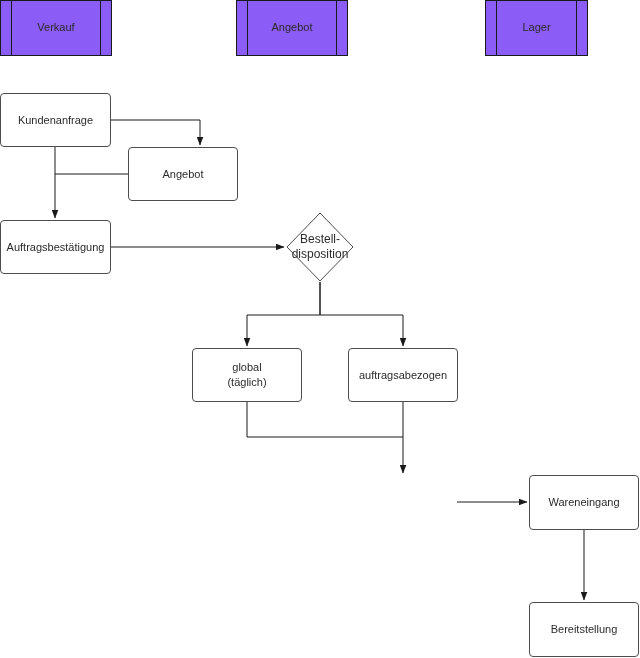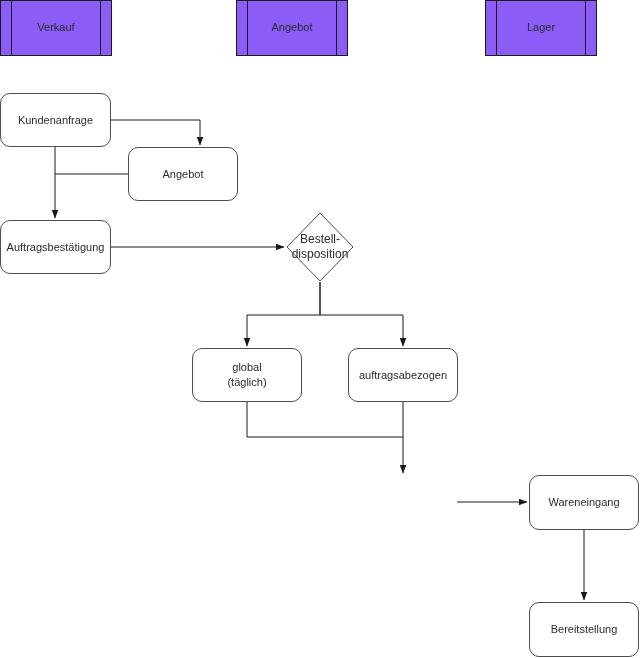--- a/index.html
+++ b/index.html
@@ -52,21 +52,21 @@
     line-height: 1.25;
     text-align: center;
     z-index: 2;
   }
 
   
   .node {
     position: absolute;
     box-sizing: border-box;
     border: 1px solid #4d4d4d;
-    border-radius: 10px;
+    border-radius: 4px;
     background: #ffffff;
     display: flex;
     align-items: center;
     justify-content: center;
     text-align: center;
   }
   .node .node-label {
     font-size: 11px;
     color: #2b2b2b;
     line-height: 1.35;
@@ -130,21 +130,21 @@
     <span class="bar right"></span>
     <span class="lane-label">Verkauf</span>
   </div>
 
   <div class="lane" style="left: 236px; top: 0px; width: 112px; height: 56px;">
     <span class="bar left"></span>
     <span class="bar right"></span>
     <span class="lane-label">Angebot</span>
   </div>
 
-  <div class="lane" style="left: 485px; top: 0px; width: 112px; height: 56px;">
+  <div class="lane" style="left: 485px; top: 0px; width: 103px; height: 56px;">
     <span class="bar left"></span>
     <span class="bar right"></span>
     <span class="lane-label">Lager</span>
   </div>
 
   <div class="node" style="left: 0px; top: 93px; width: 111px; height: 54px;">
     <span class="node-label">Kundenanfrage</span>
   </div>
 
   <div class="node" style="left: 128px; top: 147px; width: 110px; height: 54px;">

